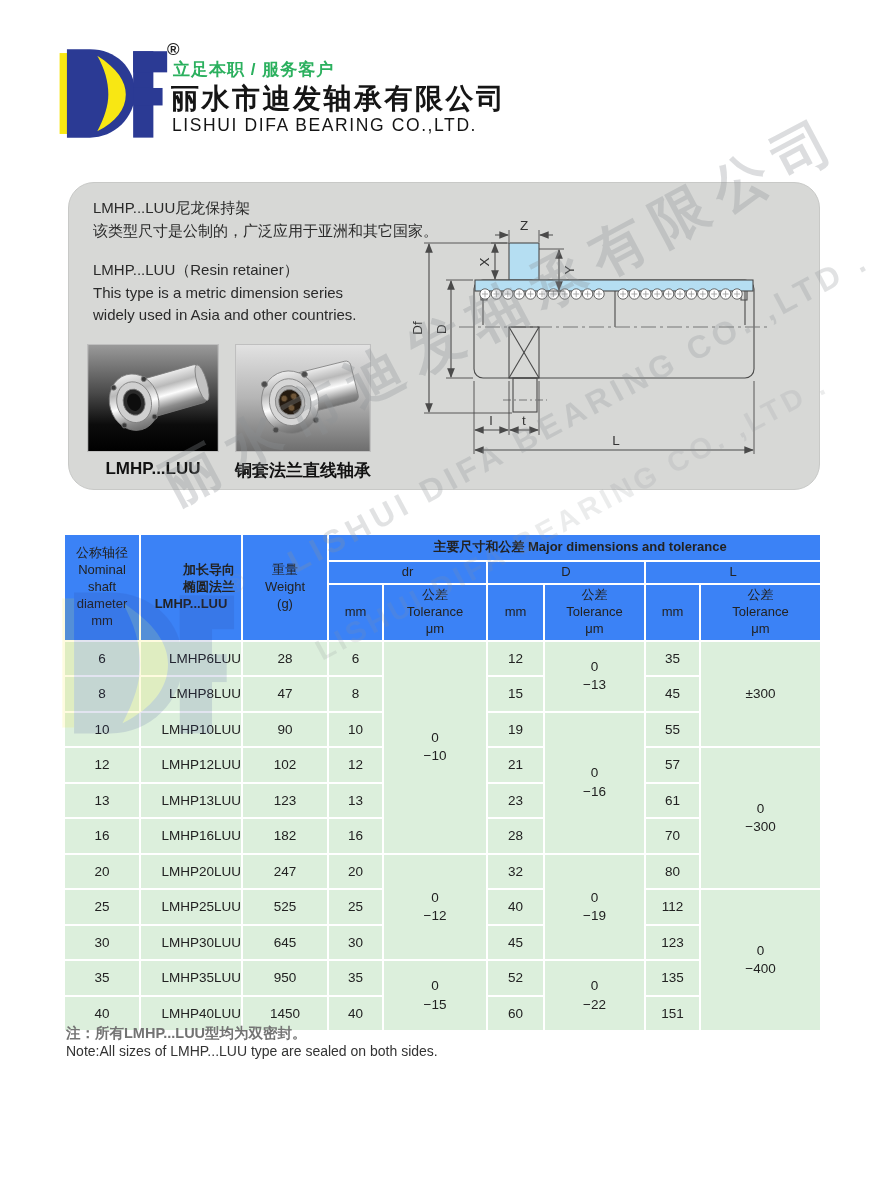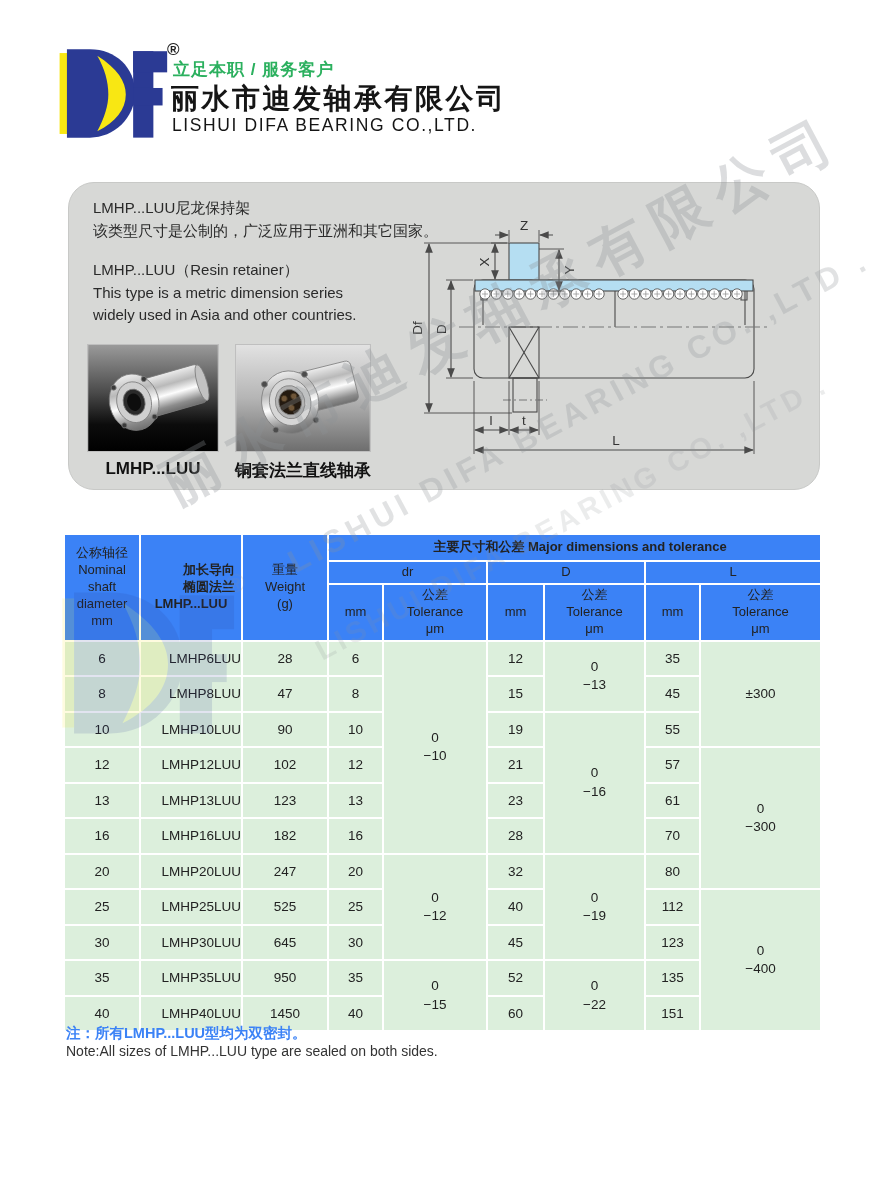--- a/index.html
+++ b/index.html
@@ -37,21 +37,21 @@
   .spec th.major { font-weight:bold; height:27px;padding-left:12px; }
   .spec th.grp { height:23px; }
   .spec td { background:#dcefdc; height:35.5px; }
   .spec td.model { text-align:right; padding-left:13px; }
   .spec td.tol { white-space:pre-line; line-height:1.35; }
   .spec .model-hd .l1 { display:block; font-weight:bold;padding-left:36px; }
   .spec .model-hd .l2 { display:block; font-weight:bold; }
   .spec thead tr:first-child th:first-child { border-top-left-radius:2px; }
 
   
-  .note-cn { position:absolute; left:66px; top:1024px; font-size:14.5px; font-weight:bold; color:#3b82f6;text-align:right; }
+  .note-cn { position:absolute; left:66px; top:1024px; font-size:14.5px; font-weight:bold; color:#737373;text-align:right; }
   .note-en { position:absolute; left:66px; top:1043px; font-size:14px; color:#333; }
 
   
   .wm-layer { position:absolute; inset:0; pointer-events:none; }
   .wm { position:absolute; white-space:nowrap; font-weight:bold; color:#8d9296; transform-origin:left top; }
   .wm-cn1 { left:150px; top:455px; font-size:56px; letter-spacing:13px; opacity:.30; transform:rotate(-28deg); }
   .wm-en1 { left:282px; top:548px; font-size:32px; letter-spacing:5px; opacity:.26; transform:rotate(-28deg); }
   .wm-en2 { left:310px; top:638px; font-size:29px; letter-spacing:4px; opacity:.17; transform:rotate(-28deg); }
   .wm-logo { position:absolute; left:55px; top:583px; width:182px; height:160px; opacity:.13; }
   .wm-reg { position:absolute; left:226px; top:568px; font-size:26px; font-weight:bold; color:#8d9296; opacity:.16; }

